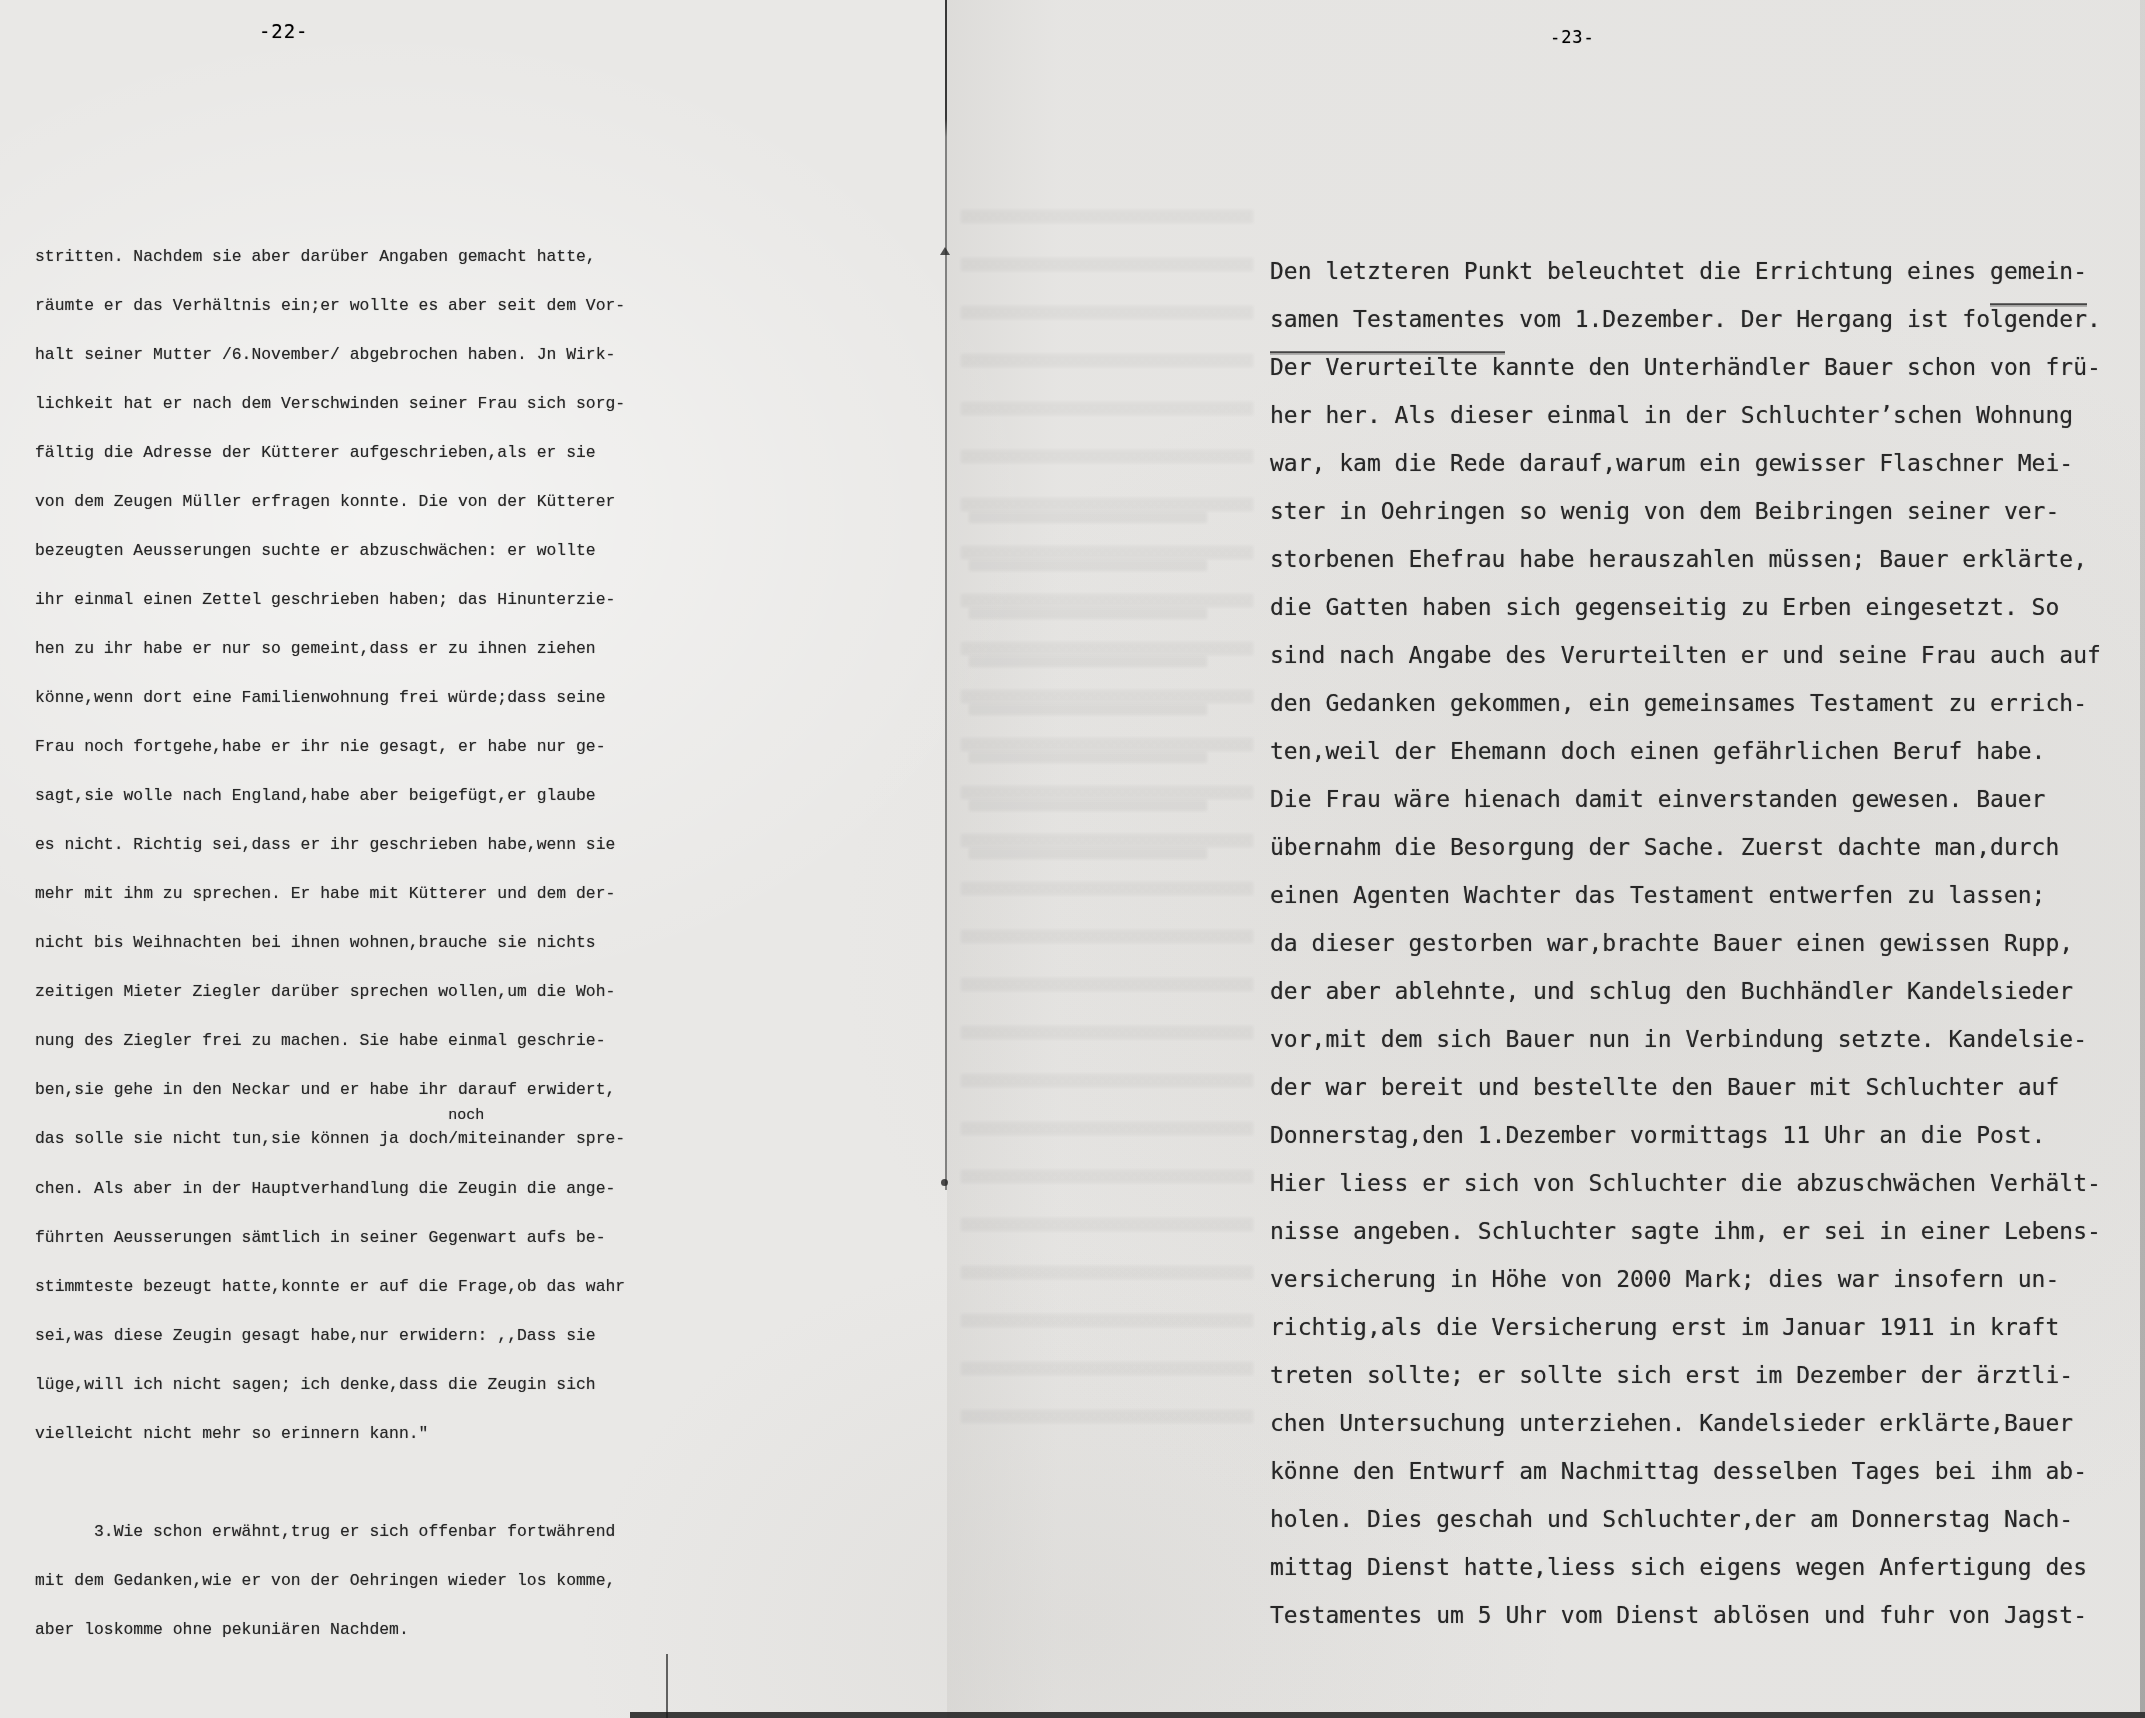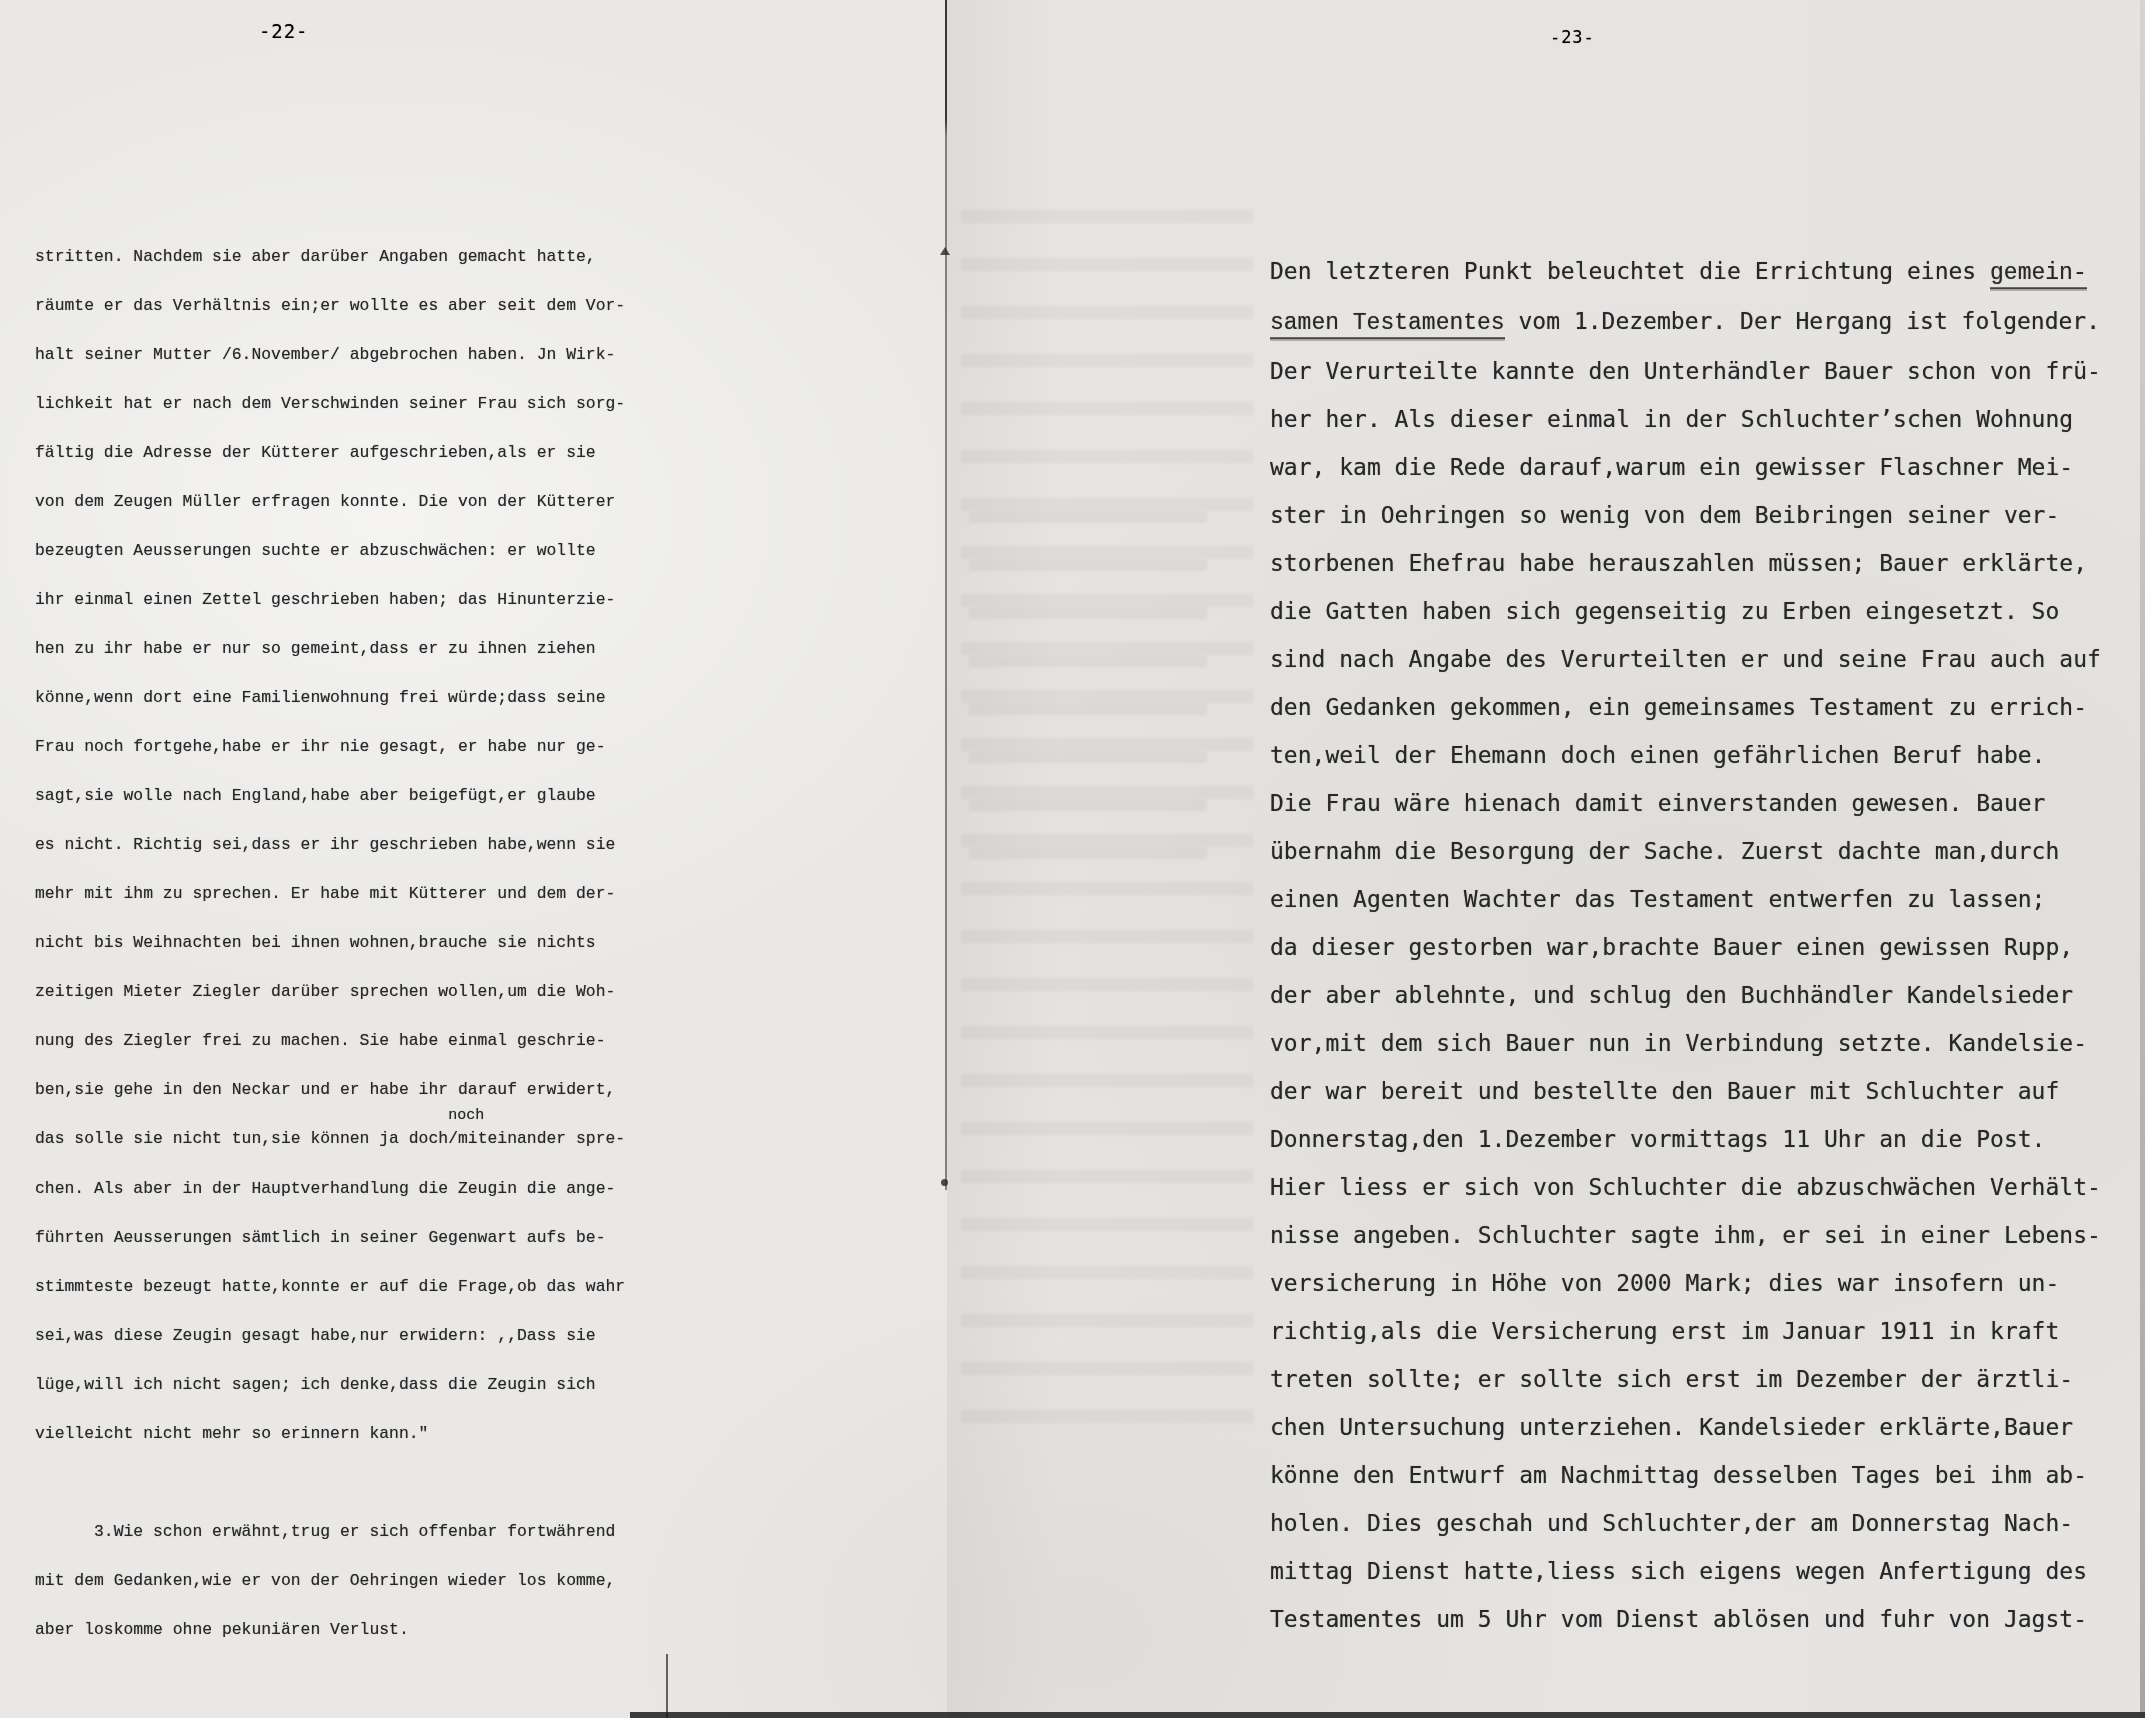--- a/index.html
+++ b/index.html
@@ -42,22 +42,21 @@
   #left-text{
     left:35px;top:232px;width:640px;
     font-size:16.4px;line-height:49px;font-family:Liberation Mono, monospace;
   }
   #right-text{
     left:1270px;top:247px;width:875px;
     font-size:23px;line-height:48px;
   }
   .u{
     box-shadow:inset 0 -1.8px 0 rgba(40,40,40,0.85), 0 1.8px 0 rgba(40,40,40,0.35);
-    padding-bottom:3px;
-    font-family:Liberation Mono, monospace;
+    padding-bottom:21px;
   }
   .above{
     display:inline-block;width:0;overflow:visible;white-space:pre;
     transform:translateY(-24px);
     font-size:0.92em;
   }
   
   .margin-line{
     position:absolute;left:945px;top:0;width:1.8px;height:1190px;
     background:linear-gradient(180deg, rgba(25,25,25,0.85) 0 119px, rgba(45,45,45,0.55) 137px 100%);
@@ -148,21 +147,21 @@
     <div class="line"><span>das solle sie nicht tun,sie können ja doch</span><span class="above">noch</span><span>/miteinander spre-</span></div>
     <div class="line">chen. Als aber in der Hauptverhandlung die Zeugin die ange-</div>
     <div class="line">führten Aeusserungen sämtlich in seiner Gegenwart aufs be-</div>
     <div class="line">stimmteste bezeugt hatte,konnte er auf die Frage,ob das wahr</div>
     <div class="line">sei,was diese Zeugin gesagt habe,nur erwidern: ,,Dass sie</div>
     <div class="line">lüge,will ich nicht sagen; ich denke,dass die Zeugin sich</div>
     <div class="line">vielleicht nicht mehr so erinnern kann."</div>
     <div class="line">&nbsp;</div>
     <div class="line">      3.Wie schon erwähnt,trug er sich offenbar fortwährend</div>
     <div class="line">mit dem Gedanken,wie er von der Oehringen wieder los komme,</div>
-    <div class="line">aber loskomme ohne pekuniären Verlust.</div>
+    <div class="line">aber loskomme ohne pekuniären Nachdem.</div>
   </div>
 <div id="right-text" class="textblock">
     <div class="line"><span>Den letzteren Punkt beleuchtet die Errichtung eines </span><span class="u">gemein-</span></div>
     <div class="line"><span class="u">samen Testamentes</span><span> vom 1.Dezember. Der Hergang ist folgender.</span></div>
     <div class="line">Der Verurteilte kannte den Unterhändler Bauer schon von frü-</div>
     <div class="line">her her. Als dieser einmal in der Schluchter’schen Wohnung</div>
     <div class="line">war, kam die Rede darauf,warum ein gewisser Flaschner Mei-</div>
     <div class="line">ster in Oehringen so wenig von dem Beibringen seiner ver-</div>
     <div class="line">storbenen Ehefrau habe herauszahlen müssen; Bauer erklärte,</div>
     <div class="line">die Gatten haben sich gegenseitig zu Erben eingesetzt. So</div>

